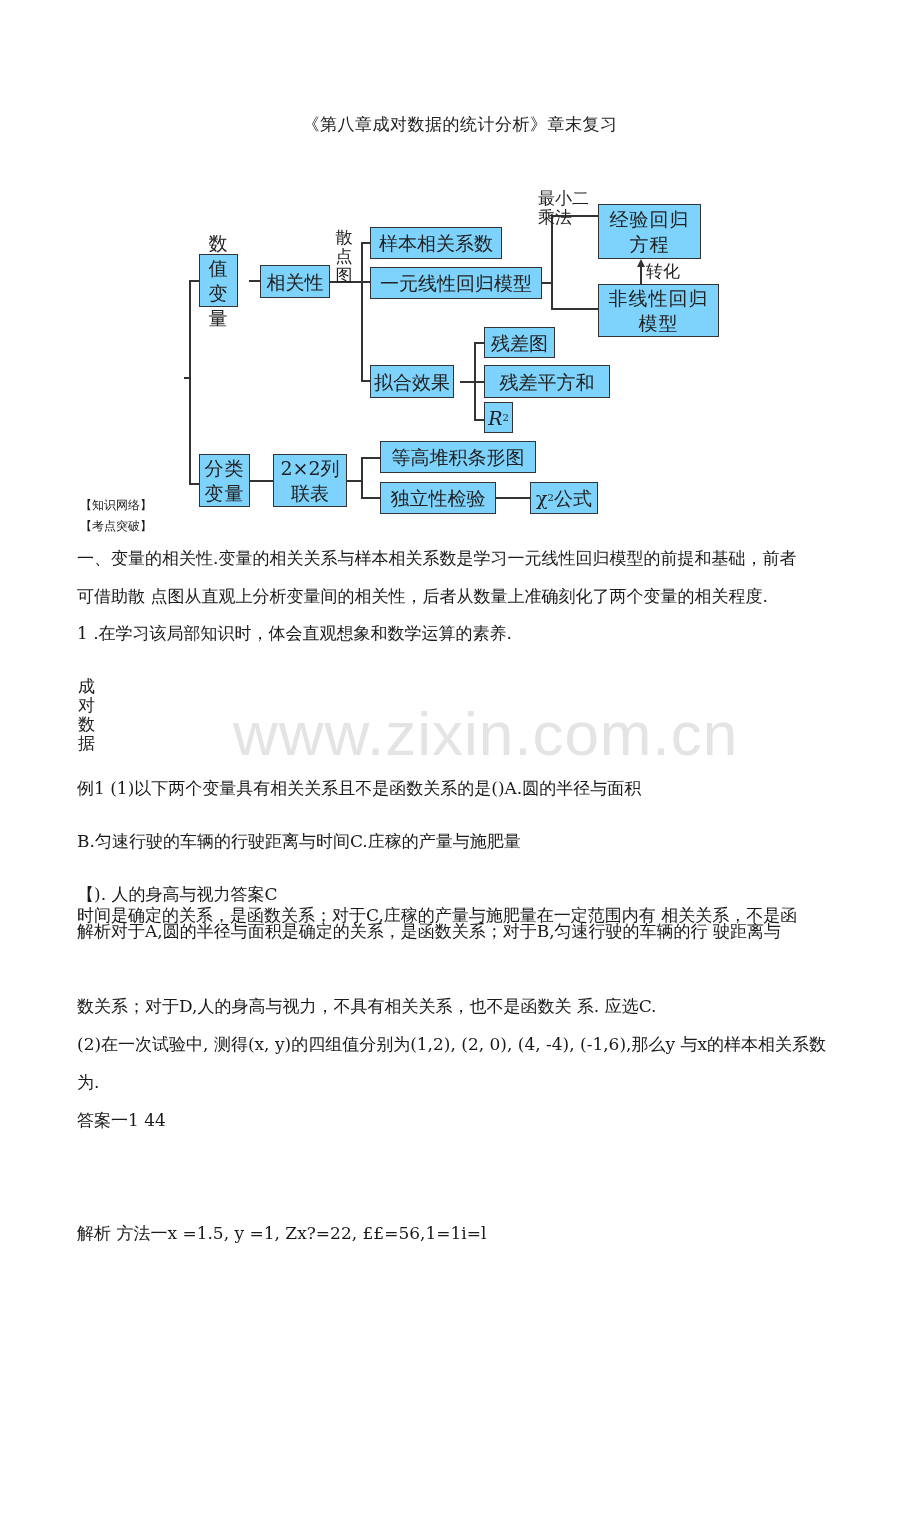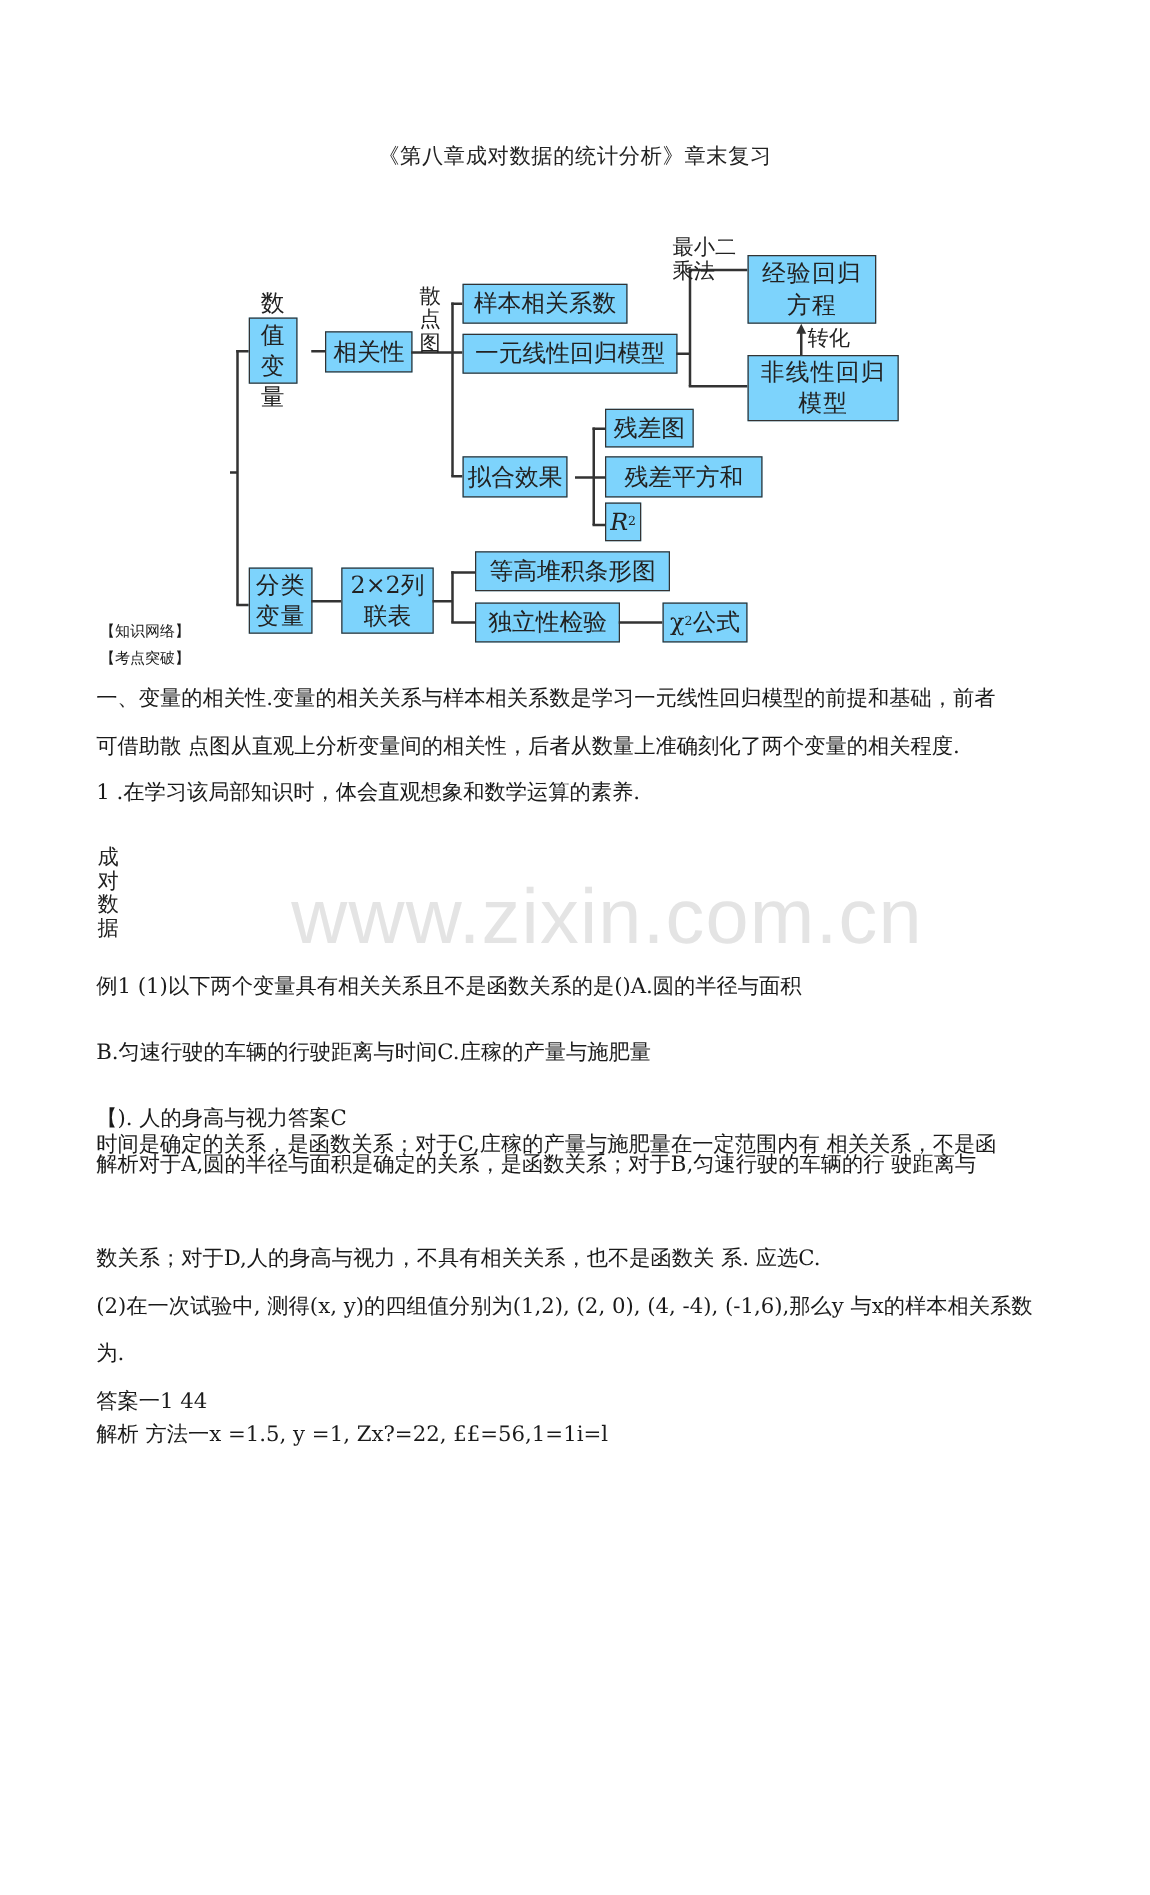--- a/index.html
+++ b/index.html
@@ -127,13 +127,13 @@
 <div class="p" style="top:830px;">B.匀速行驶的车辆的行驶距离与时间C.庄稼的产量与施肥量</div>
 <div class="p" style="top:883px;text-align:center;">【). 人的身高与视力答案C</div>
 
 <div class="p" style="top:920px;">解析对于A,圆的半径与面积是确定的关系，是函数关系；对于B,匀速行驶的车辆的行  驶距离与</div>
 <div class="p" style="top:904px;">时间是确定的关系，是函数关系；对于C,庄稼的产量与施肥量在一定范围内有  相关关系，不是函</div>
 <div class="p" style="top:995px;">数关系；对于D,人的身高与视力，不具有相关关系，也不是函数关  系. 应选C.</div>
 
 <div class="p" style="top:1033px;">(2)在一次试验中, 测得(x, y)的四组值分别为(1,2), (2, 0), (4, -4), (-1,6),那么y 与x的样本相关系数</div>
 <div class="p" style="top:1071px;">为.</div>
 <div class="p" style="top:1109px;">答案一1  44</div>
-<div class="p" style="top:1136px;">解析  方法一x =1.5, y =1, Zx?=22, ££=56,1=1i=l</div>
+<div class="p" style="top:1222px;">解析  方法一x =1.5, y =1, Zx?=22, ££=56,1=1i=l</div>
 
 </body></html>

